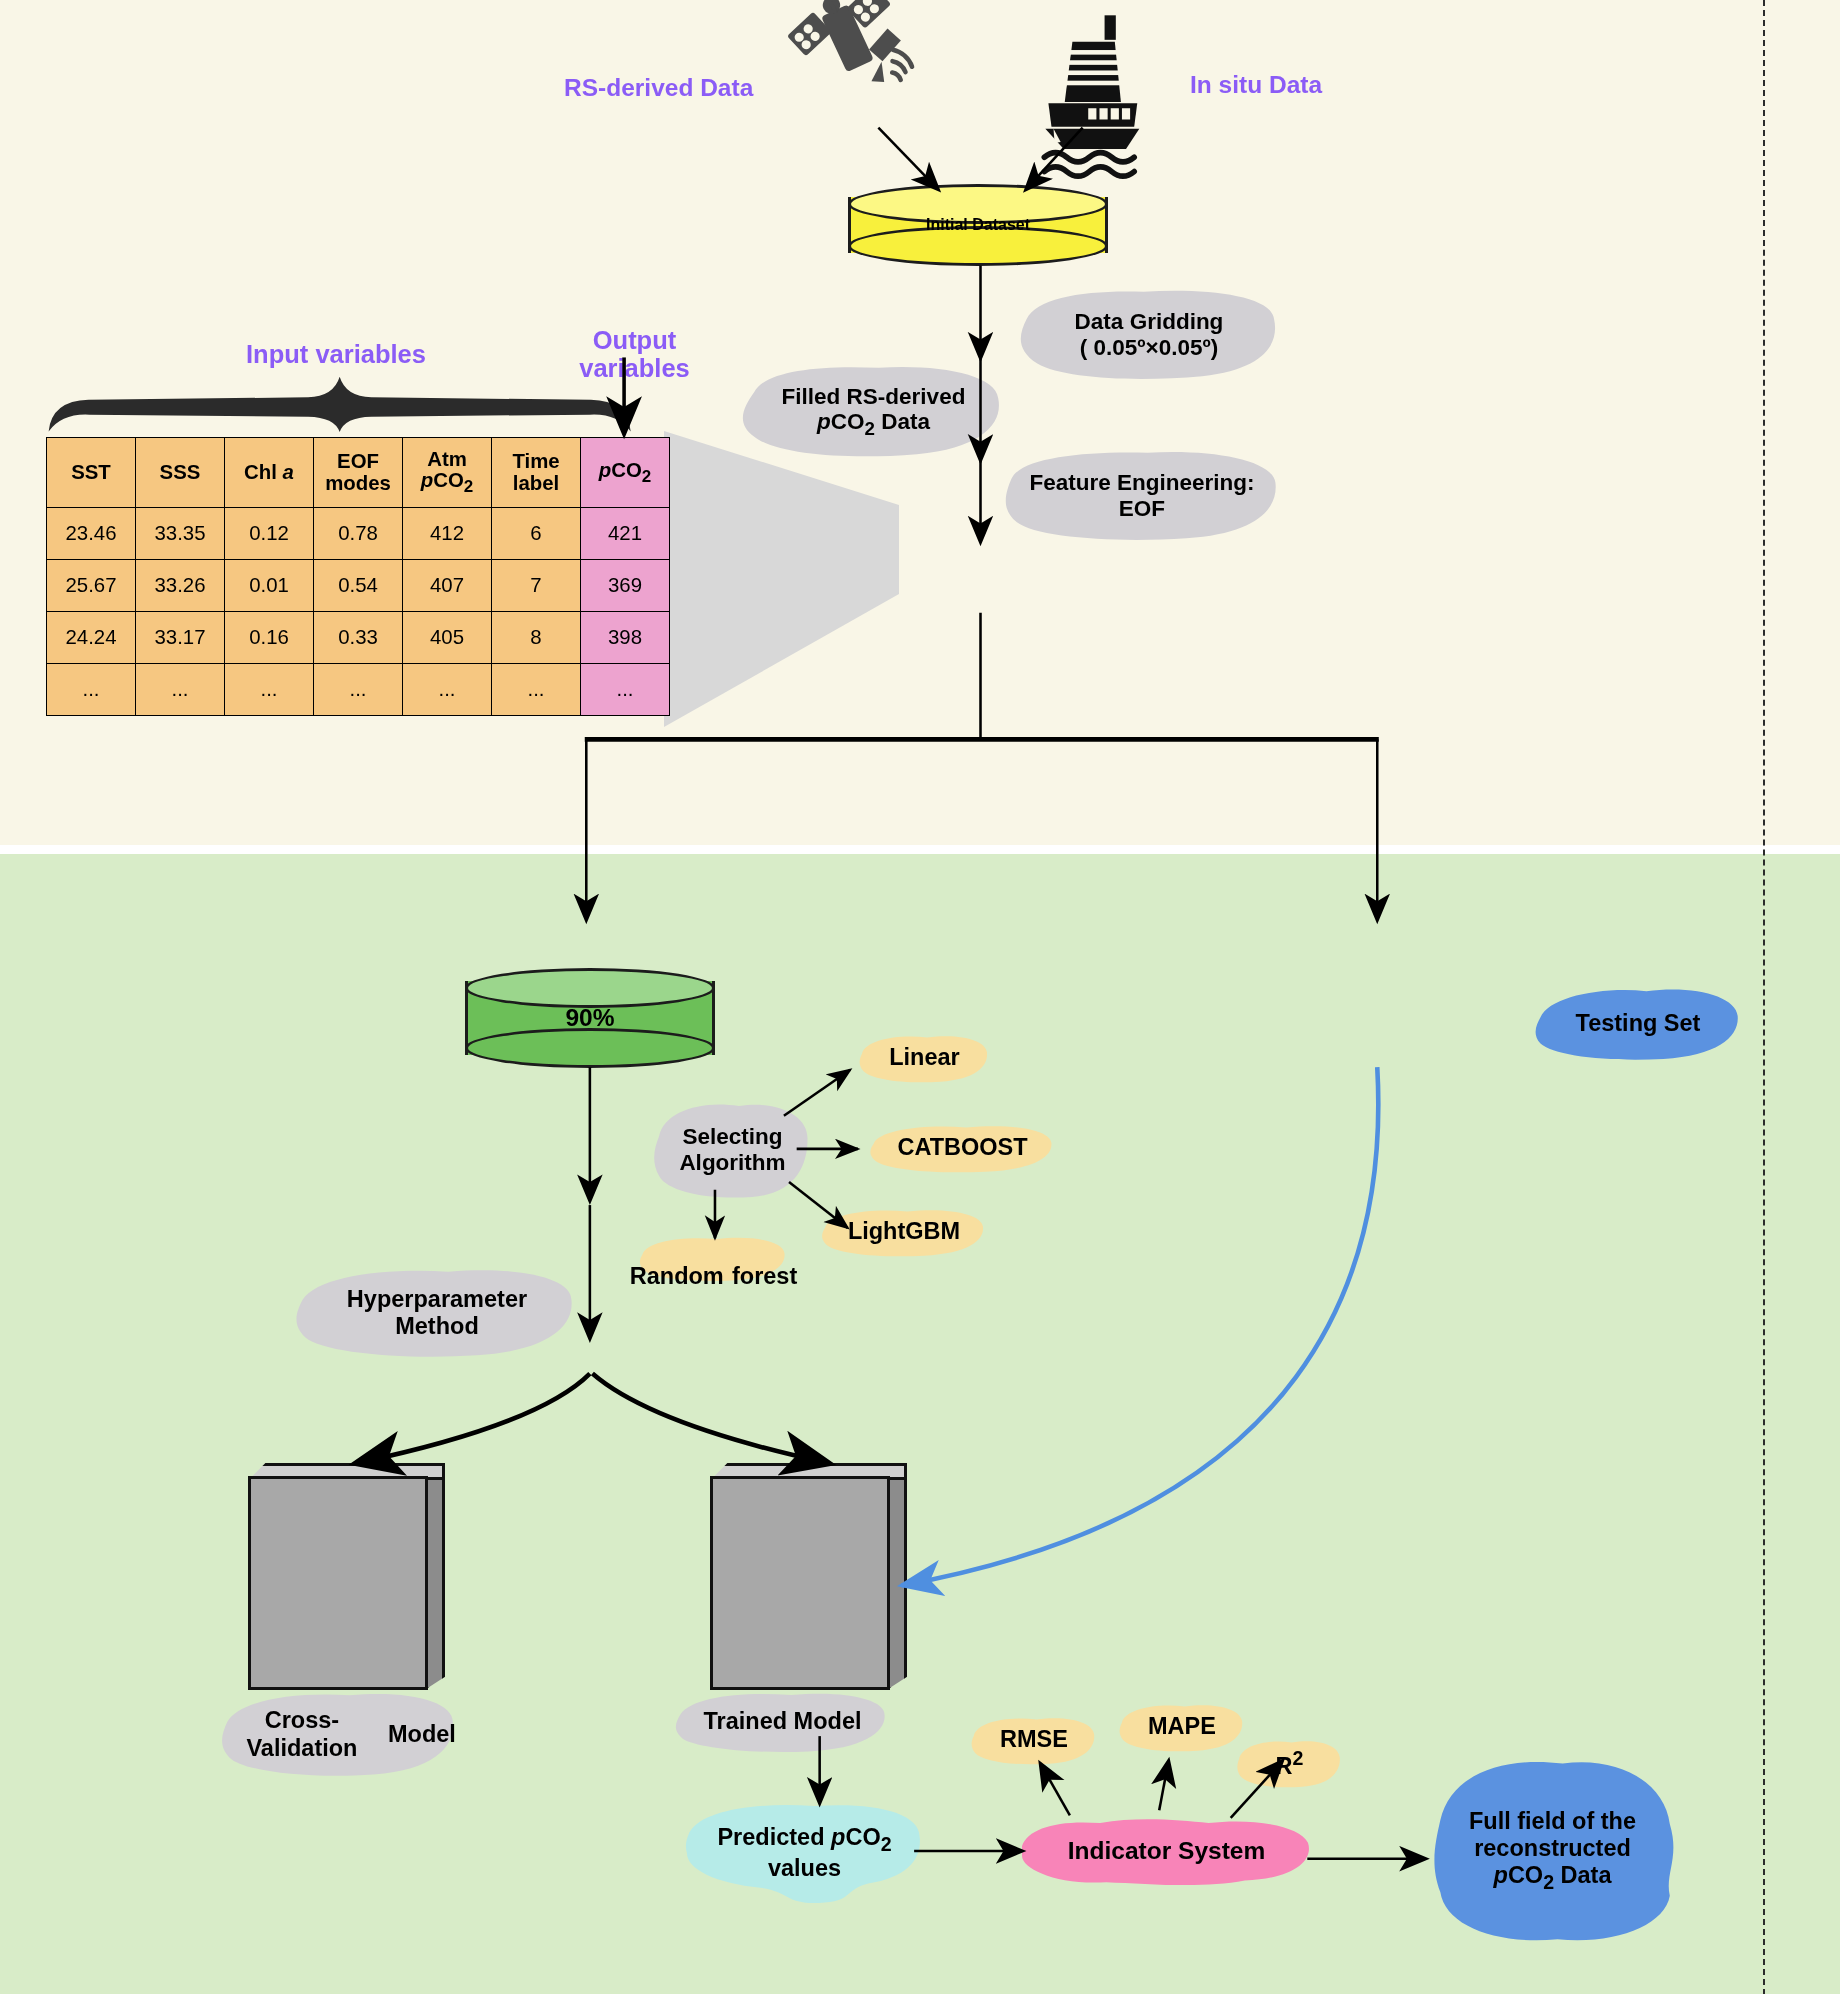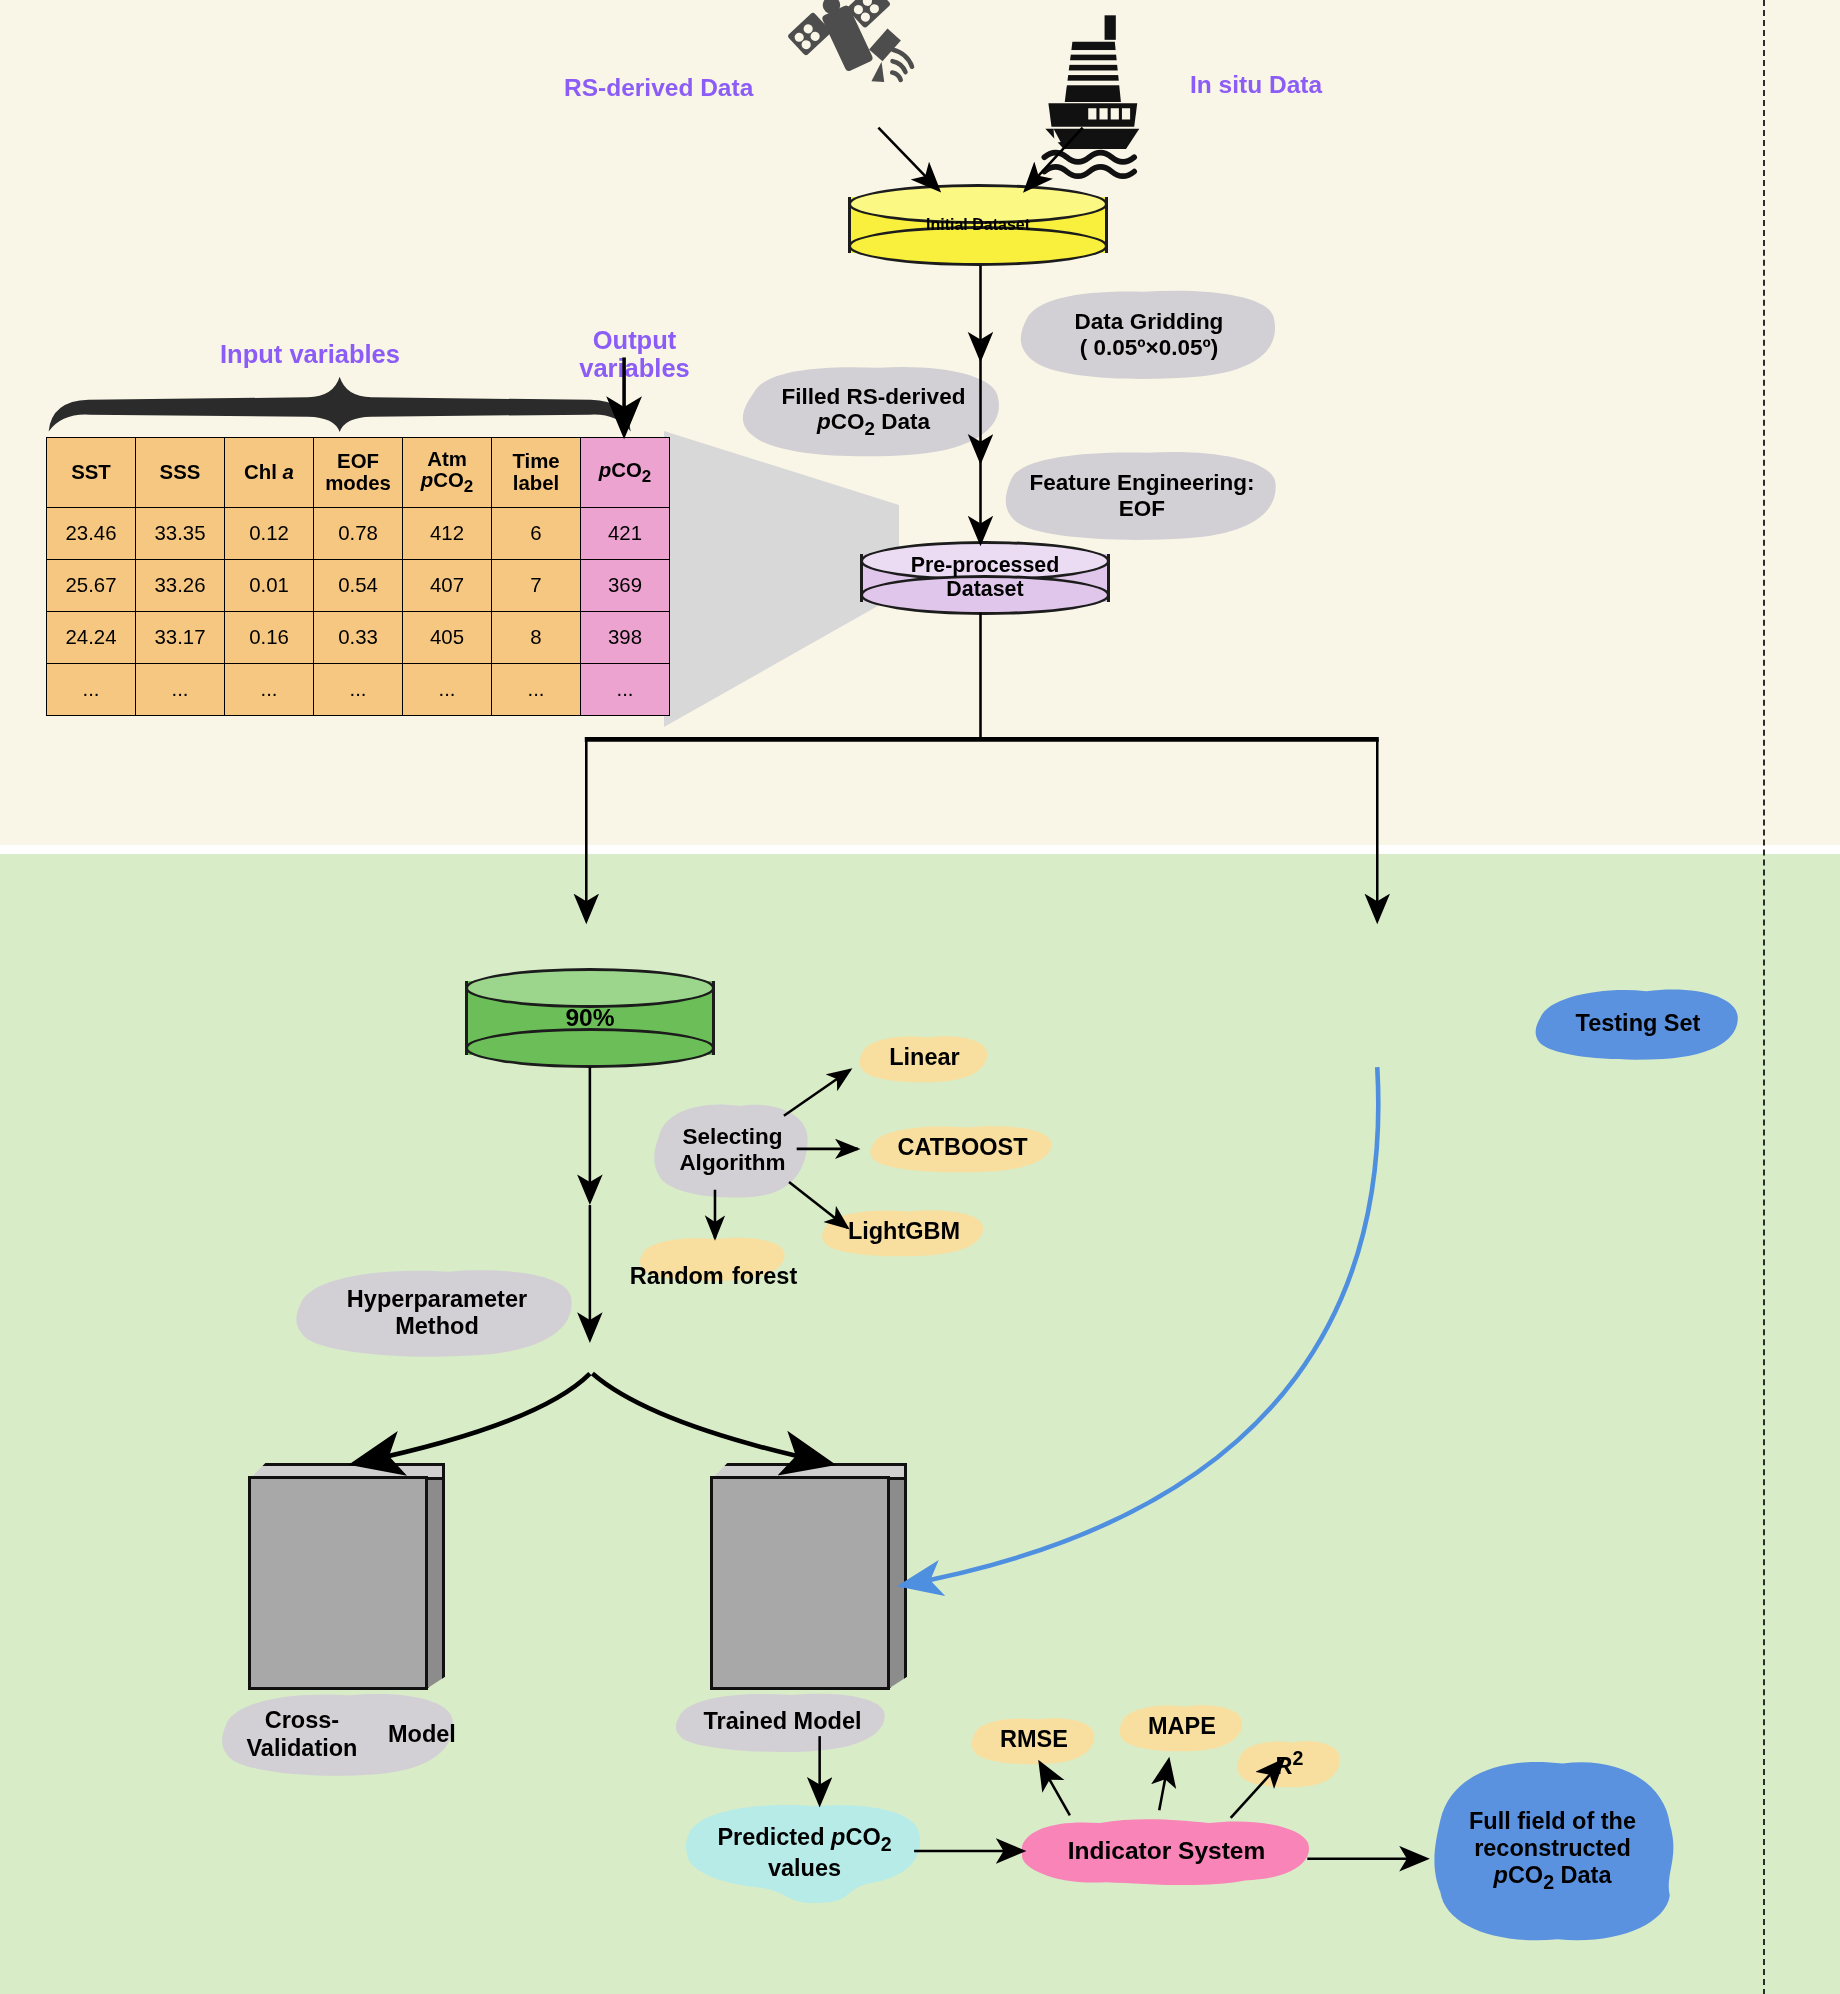--- a/index.html
+++ b/index.html
@@ -176,21 +176,21 @@
     <g fill="#2b2b2b">
       <path d="M95 845 q6 -60 78 -62 l430 -5 q50 -1 62 -40 q12 39 62 40 l430 5 q72 2 78 62
                q-26 -36 -80 -33 l-428 4 q-52 1 -62 30 q-10 -29 -62 -30 l-428 -4 q-54 -3 -80 33 Z"></path>
     </g>
     <path d="M1222 700 L1222 846" stroke="#000" stroke-width="7" fill="none" marker-end="url(#ahbig)"></path>
   </svg>
 
   <div class="lbl" style="left:564px;top:74px;font-size:24.5px;">RS-derived Data</div>
   <div class="lbl" style="left:1190px;top:71px;font-size:24.5px;">In situ Data</div>
 
-  <div class="lbl" style="left:220px;top:340px;font-size:25.5px;">Input variables</div>
+  <div class="lbl" style="left:246px;top:340px;font-size:25.5px;">Input variables</div>
   <div class="lbl" style="left:576px;top:327px;font-size:25.5px;width:117px;text-align:center;white-space:normal;line-height:1.08;">Output variables</div>
 
   <div class="funnel"></div>
 
   <table id="tbl">
     <thead>
         <tr>
           <th>SST</th>
           <th>SSS</th>
           <th>Chl <i>a</i></th>
@@ -240,29 +240,20 @@
       </tbody>
   </table>
 
   <div class="cyl" id="cyl-initial" style="left:848px;top:184px;width:260px;height:82px;">
     <div class="body" style="background:#f8f03c;"></div>
     <div class="top" style="background:#fcf884;"></div>
     <div class="bot" style="background:#f8f03c;"></div>
     <div class="txt" style="font-size:16px;">Initial Dataset</div>
   </div>
 
-  <div class="cyl" id="cyl-pre" style="left:860px;top:541px;width:250px;height:74px;">
-    <div class="body" style="background:#e0c6ea;"></div>
-    <div class="top" style="background:#ecdcf3;"></div>
-    <div class="bot" style="background:#e0c6ea;"></div>
-    <div class="txt" style="font-size:21.4px;flex-direction:column;">
-      <div>Pre-processed</div>
-      <div>Dataset</div>
-    </div>
-  </div>
 
   <div class="cyl" id="cyl-train" style="left:465px;top:968px;width:250px;height:100px;">
     <div class="body" style="background:#6cbf58;"></div>
     <div class="top" style="background:#9bd68c;"></div>
     <div class="bot" style="background:#6cbf58;"></div>
     <div class="txt" style="font-size:24.5px;">90%</div>
   </div>
 
 
   <div class="blob" style="left:1016px;top:286px;width:266px;height:97px;font-size:22.5px;flex-direction:column;">

